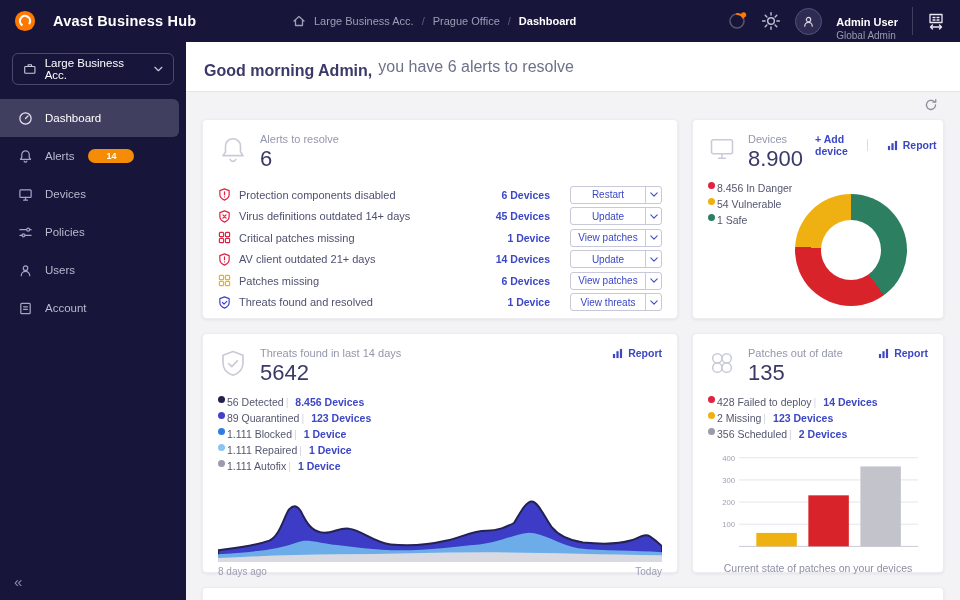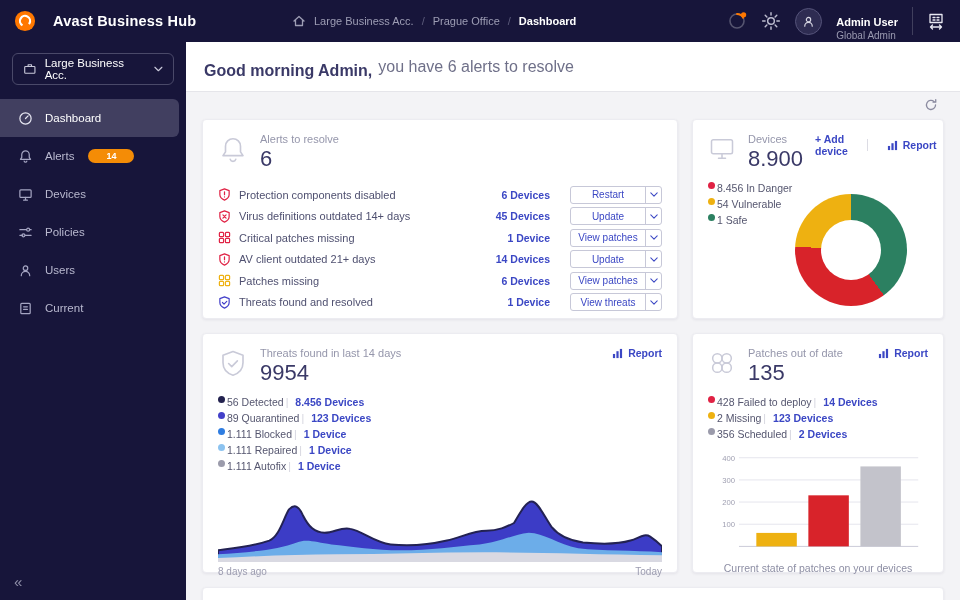--- a/index.html
+++ b/index.html
@@ -186,21 +186,21 @@
       <circle class="sline" cx="8" cy="5.5" r="2.4"></circle>
         <path class="sline" d="M3.5 13.5a4.5 4.5 0 0 1 9 0"></path>
     </svg>
     <span>Users</span>
   </div>
   <div class="nav-item">
     <svg width="15" height="15" viewBox="0 0 16 16">
       <rect class="sline" x="3" y="2.5" width="10" height="11" rx="1"></rect>
         <path class="sline" d="M6 6.2h4M6 9h4"></path>
     </svg>
-    <span>Current</span>
+    <span>Account</span>
   </div>
 
   <div class="collapse-btn">«</div>
 </div>
 
 <div class="main">
   <div class="greet-band">
     <span class="greet-bold">Good morning Admin,</span>
     <span class="greet-rest">you have 6 alerts to resolve</span>
   </div>
@@ -382,21 +382,21 @@
     </section>
 
     <section class="card">
       <div class="card-head">
         <svg class="head-icon" width="30" height="30" viewBox="0 0 24 24">
           <path class="sline" d="M12 2l8 3v6c0 5-3.2 8.4-8 10-4.8-1.6-8-5-8-10V5z"></path>
             <path class="sline" d="M8.5 11.6l2.5 2.5 4.5-4.6"></path>
         </svg>
         <div class="head-text">
           <div class="head-label">Threats found in last 14 days</div>
-          <div class="head-count">9954</div>
+          <div class="head-count">5642</div>
         </div>
         <div class="head-actions">
           <span class="link">
             <svg width="11" height="11" viewBox="0 0 12 12" fill="#3b47c4">
                 <rect x="1" y="6.5" width="2.4" height="4.5"></rect>
                 <rect x="4.8" y="3.5" width="2.4" height="7.5"></rect>
                 <rect x="8.6" y="1" width="2.4" height="10"></rect>
               </svg>
             <span>Report</span>
           </span>

